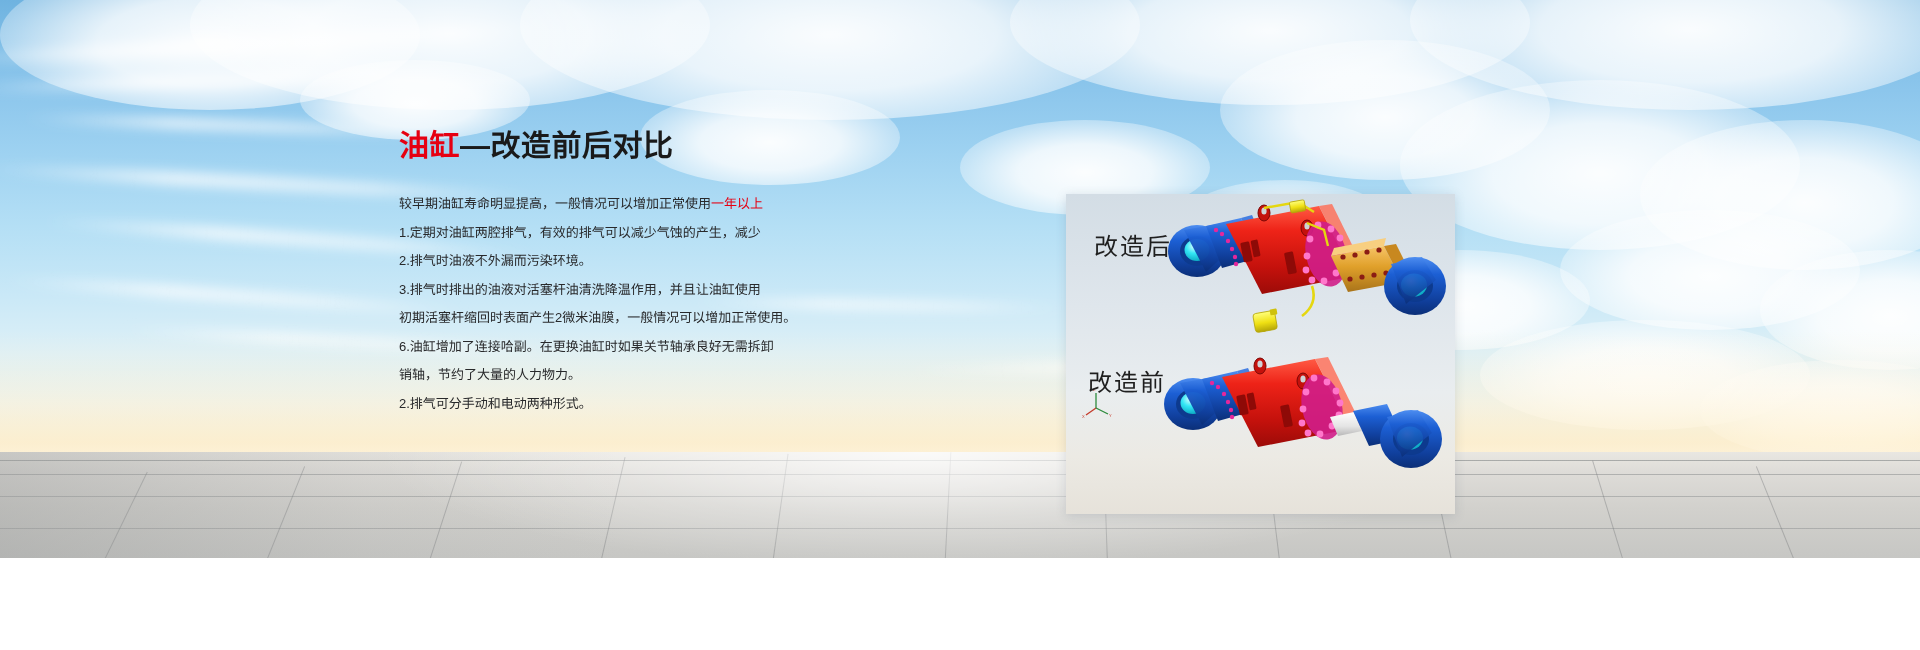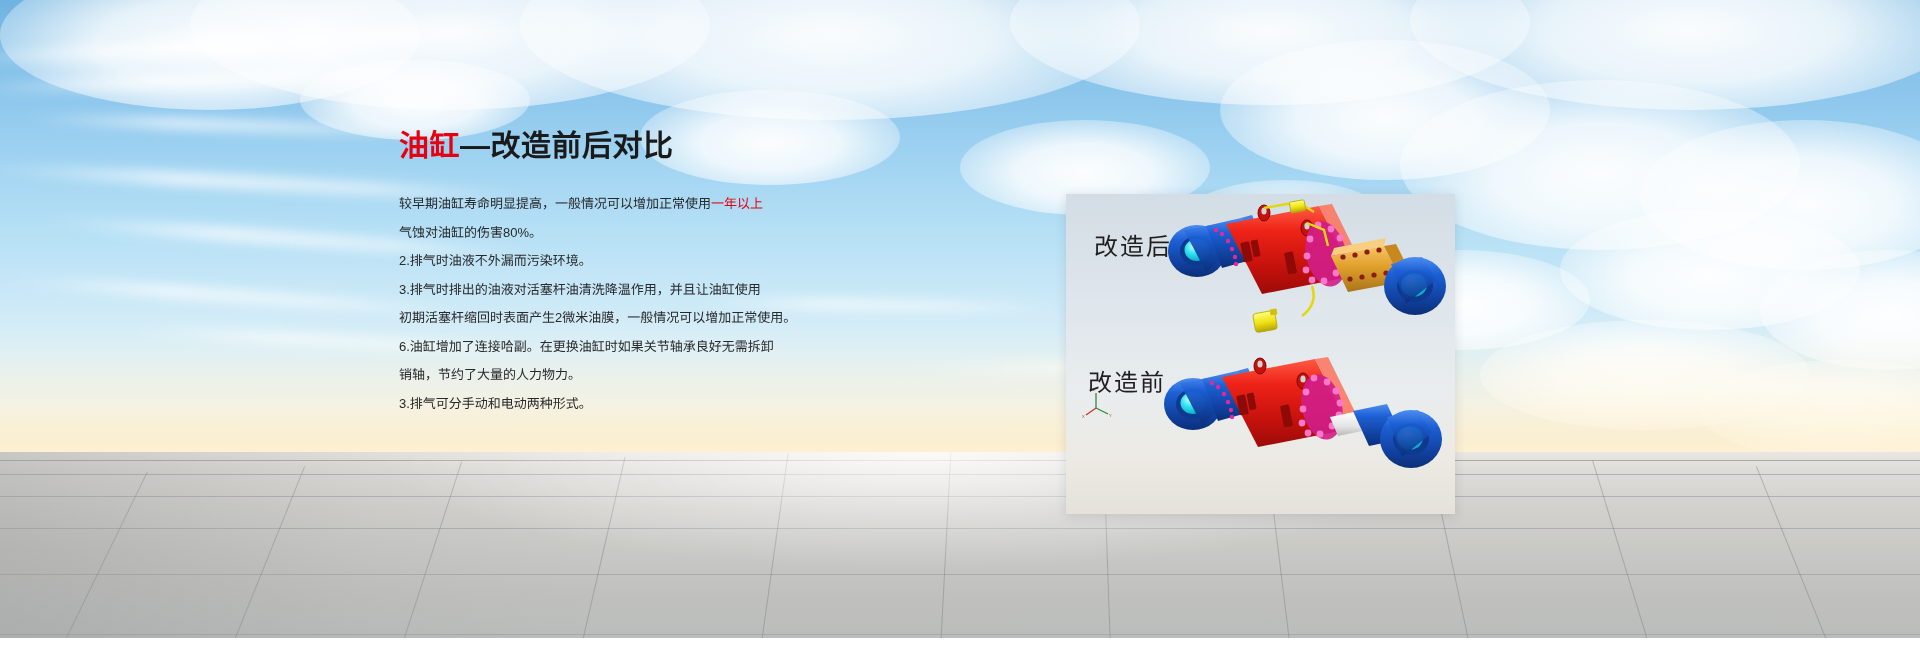--- a/index.html
+++ b/index.html
@@ -8,21 +8,21 @@
     padding: 0;
     background: #ffffff;
   }
   body {
     font-family: "Liberation Sans", "DejaVu Sans", sans-serif;
   }
 
   #banner {
     position: relative;
     width: 1920px;
-    height: 638px;
+    height: 558px;
     overflow: hidden;
     background: #86efac;
   }
 
   
   .sky {
     position: absolute;
     left: 0; top: 0;
     width: 1920px;
     height: 452px;
@@ -232,27 +232,27 @@
     <div class="vline" style="left:1830px; height:198px; transform:rotate(-22deg);"></div>
     <div class="ground-dark-left"></div>
     <div class="ground-shine"></div>
   </div>
 
   <div class="copy">
     <h1 class="title"><span class="accent">油缸</span><span>—改造前后对比</span></h1>
 
     <ul class="body-list">
       <li class="body-line"><span>较早期油缸寿命明显提高，一般情况可以增加正常使用</span><span class="hl">一年以上</span></li>
-      <li class="body-line"><span>气蚀对油缸的伤害80%。</span></li>
+      <li class="body-line"><span>1.定期对油缸两腔排气，有效的排气可以减少气蚀的产生，减少</span></li>
       <li class="body-line"><span>2.排气时油液不外漏而污染环境。</span></li>
       <li class="body-line"><span>3.排气时排出的油液对活塞杆油清洗降温作用，并且让油缸使用</span></li>
       <li class="body-line"><span>初期活塞杆缩回时表面产生2微米油膜，一般情况可以增加正常使用。</span></li>
       <li class="body-line"><span>6.油缸增加了连接哈副。在更换油缸时如果关节轴承良好无需拆卸</span></li>
       <li class="body-line"><span>销轴，节约了大量的人力物力。</span></li>
-      <li class="body-line"><span>3.排气可分手动和电动两种形式。</span></li>
+      <li class="body-line"><span>2.排气可分手动和电动两种形式。</span></li>
     </ul>
   </div>
 
   <div class="panel">
 
     <svg class="cyl-svg" viewBox="0 0 389 320">
       <defs>
         <linearGradient id="gRed" x1="0" y1="0" x2="0" y2="1">
           <stop offset="0%" stop-color="#ff5a44"></stop>
           <stop offset="28%" stop-color="#ee2318"></stop>

